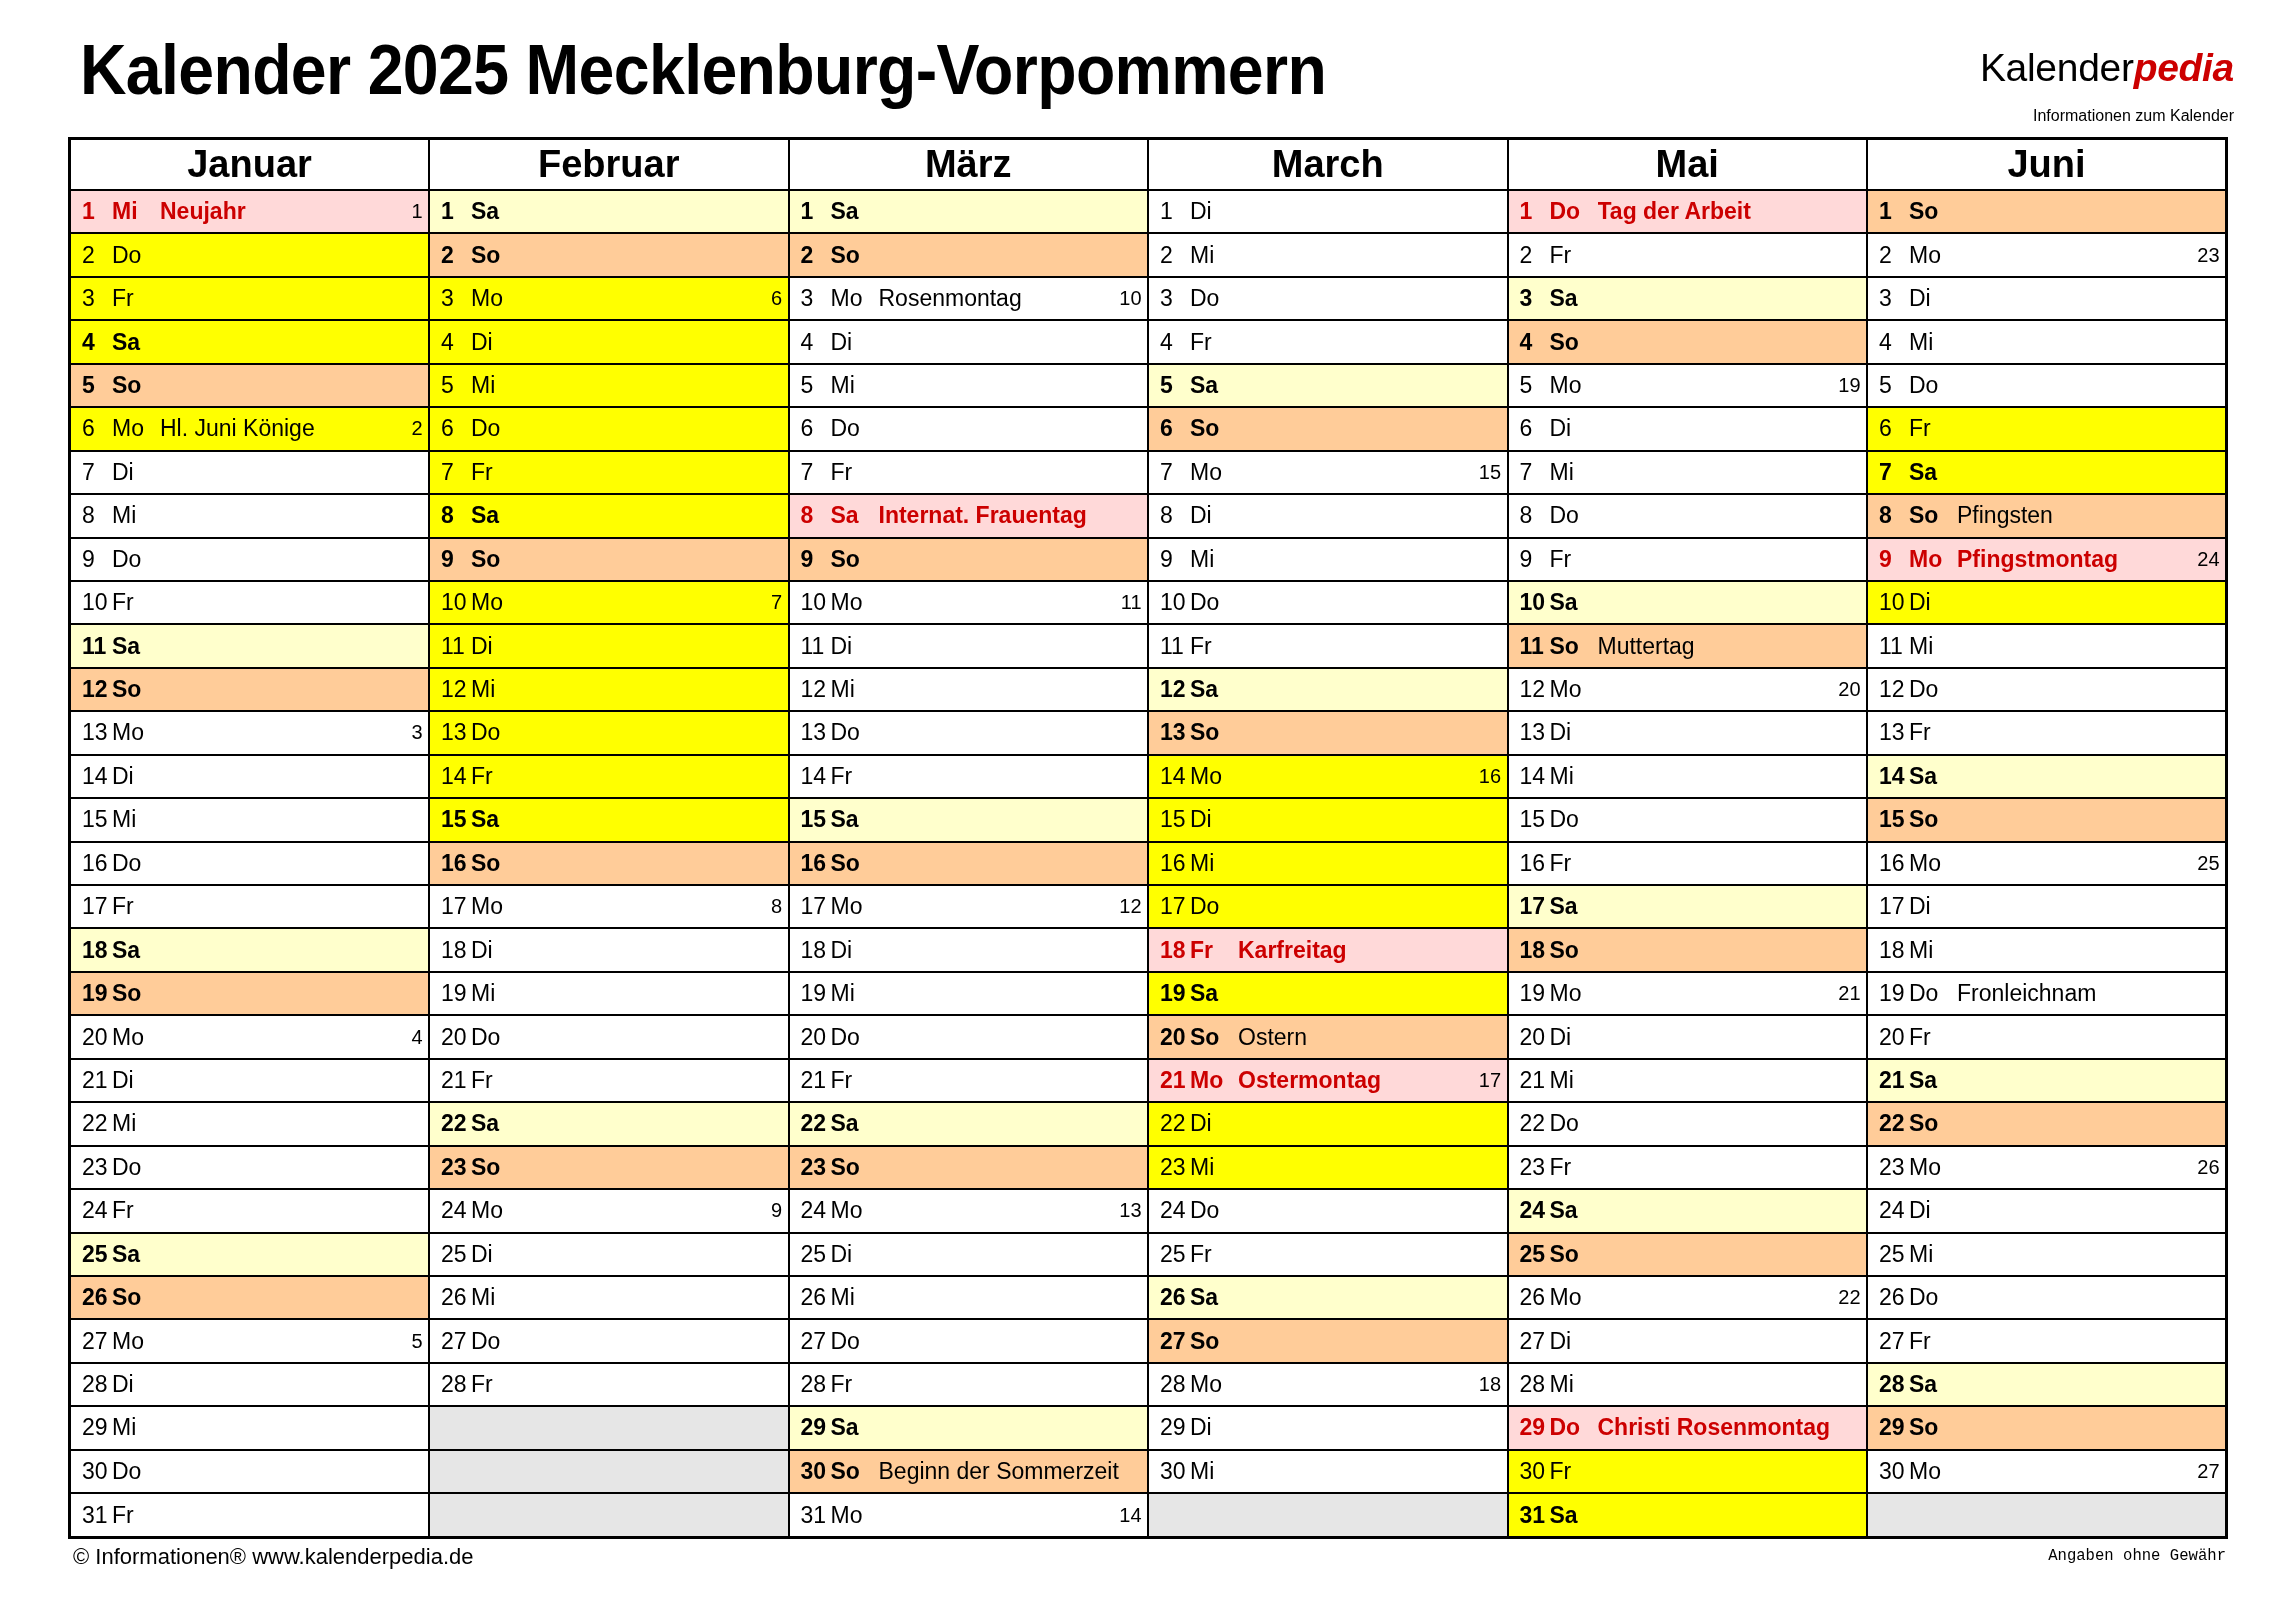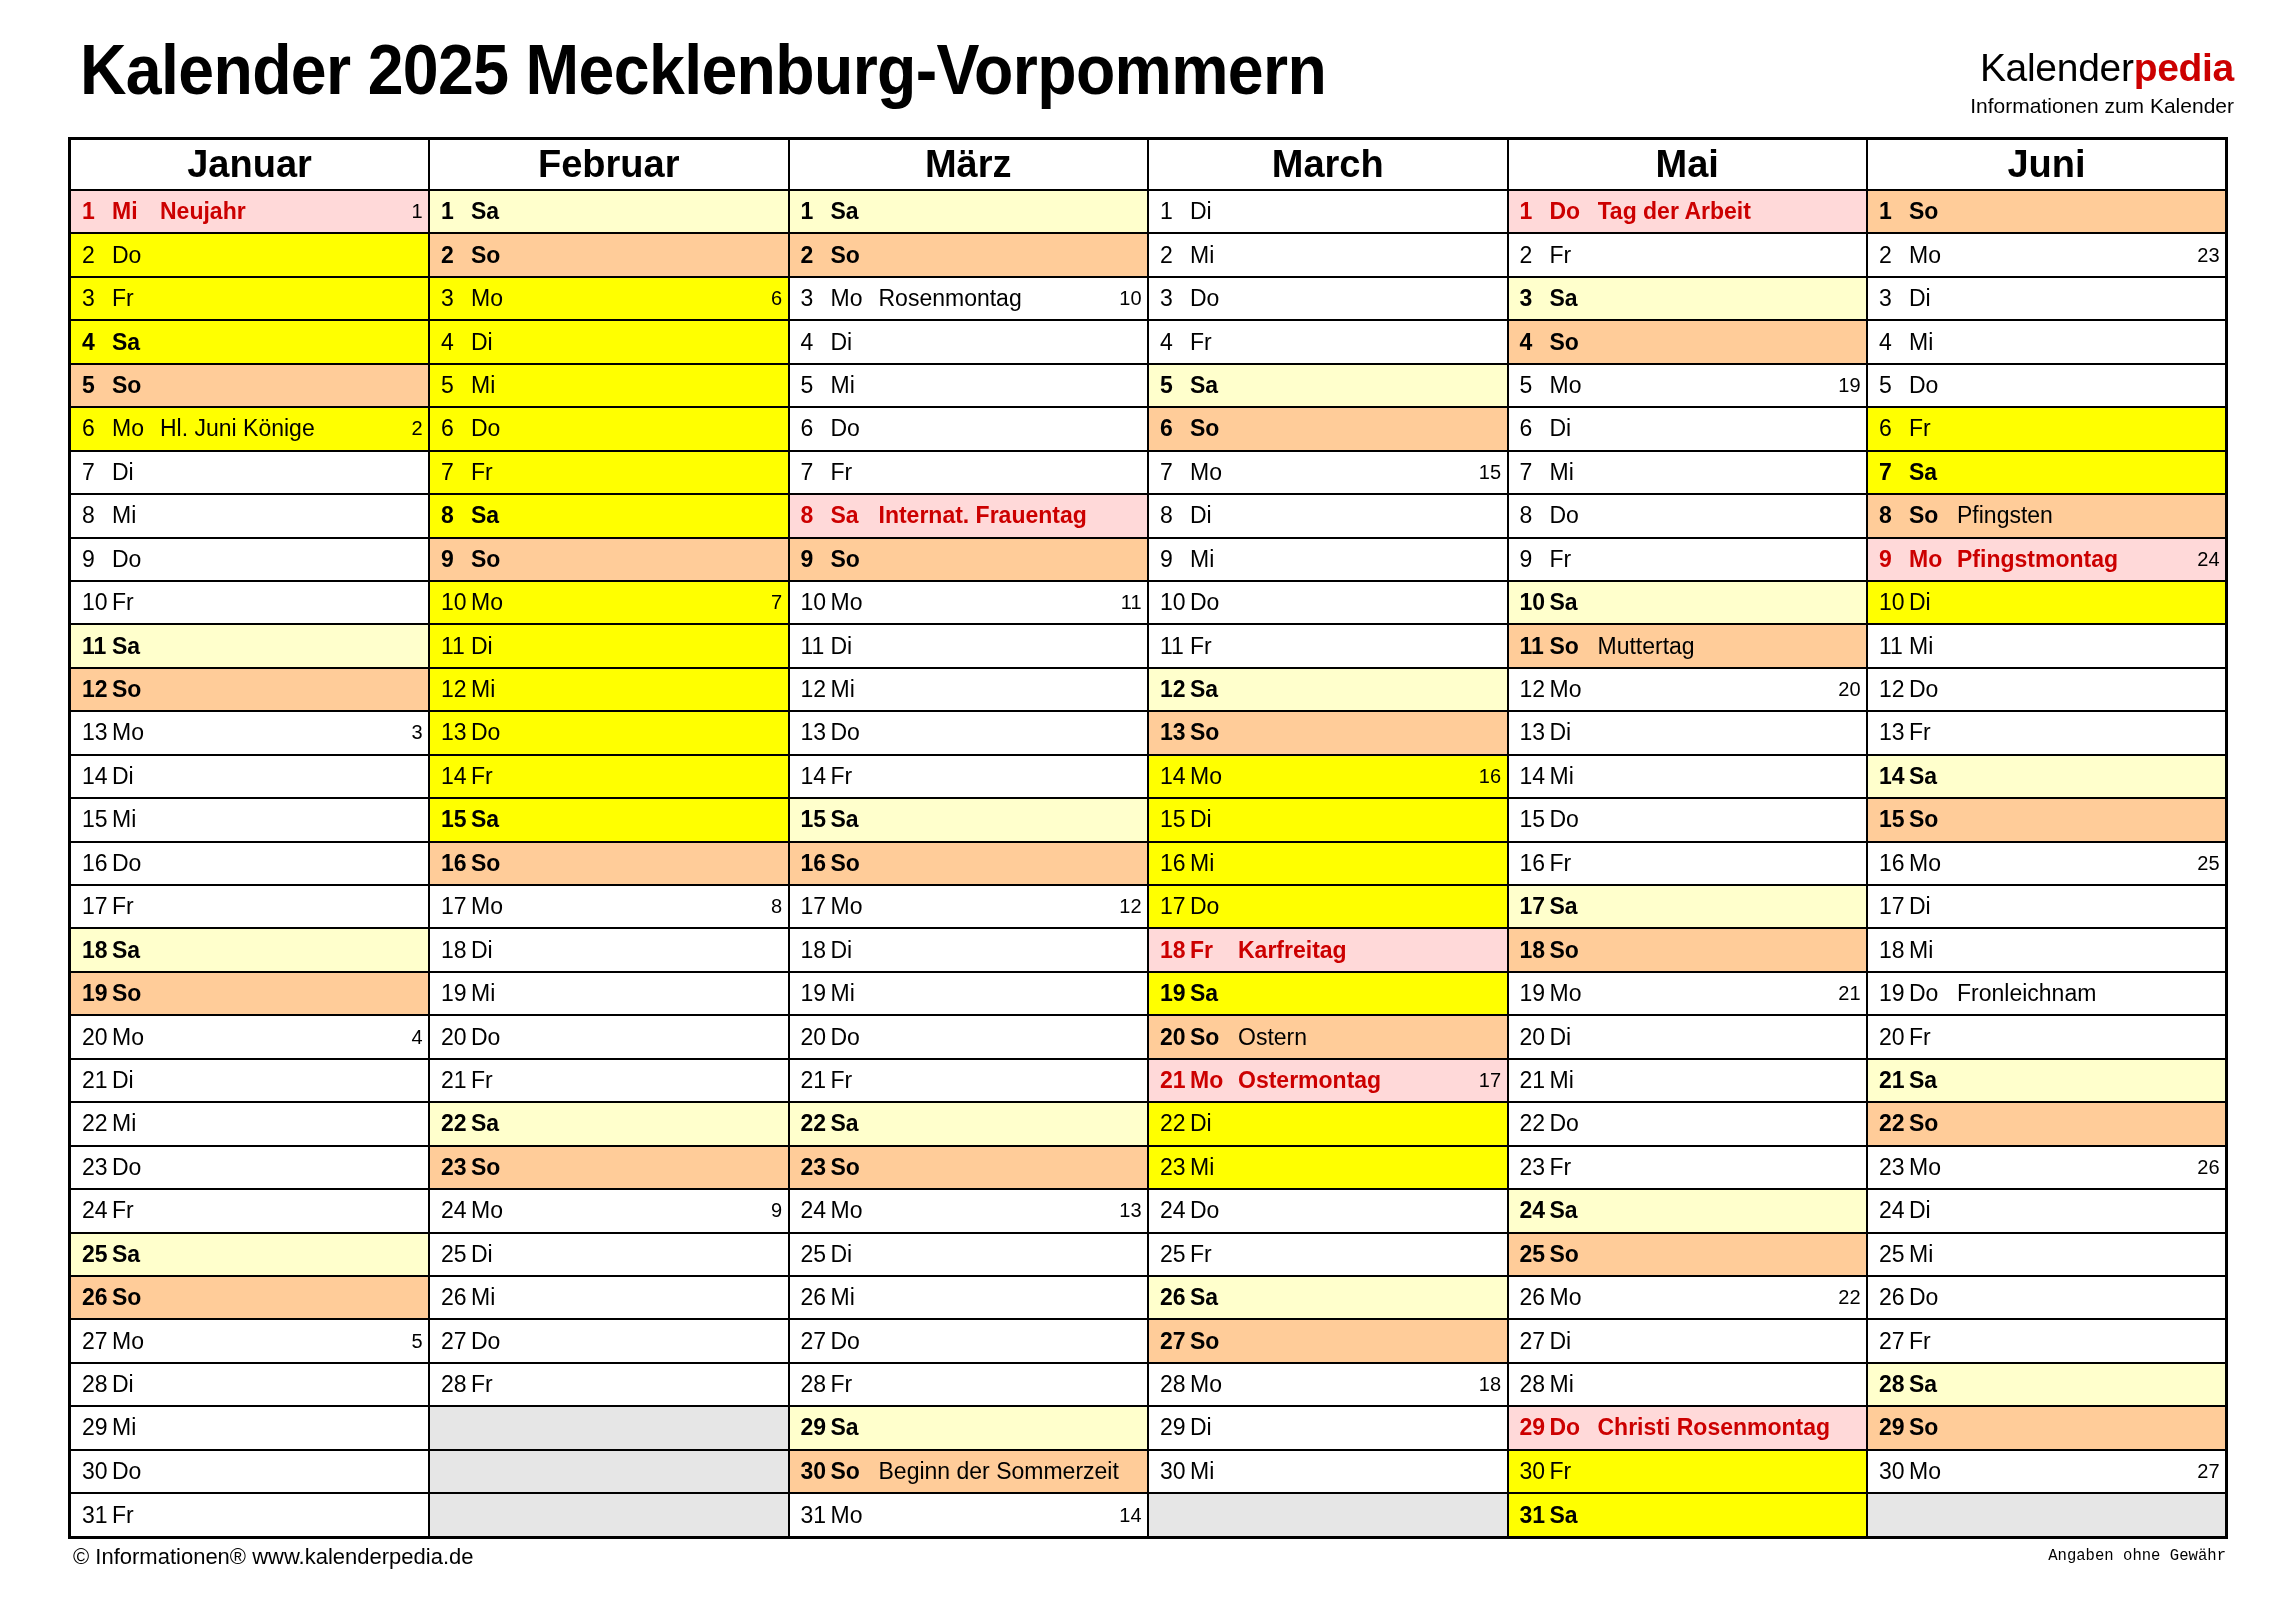--- a/index.html
+++ b/index.html
@@ -2,22 +2,22 @@
 <html style="font-size:11px"><head>
 <meta charset="utf-8">
 <style>
   html, body { margin: 0; padding: 0; background: #ffffff; }
   body { width: 2295px; height: 1617px; position: relative; overflow: hidden;
          font-family: "Liberation Sans", "DejaVu Sans", sans-serif; color: #000; }
   .title { position: absolute; left: 80px; top: 35px; font-size: 70px; font-weight: bold;
            letter-spacing: -0.7px; line-height: 1; white-space: nowrap; transform: scaleX(0.92); transform-origin: left top; }
   .logo { position: absolute; right: 61px; top: 48px; text-align: right; }
   .logo-main { font-size: 39px; line-height: 1; letter-spacing: -0.3px; }
-  .logo-main .pedia { color: #cc0000; font-weight: bold; }
-  .logo-sub { font-size: 21px; line-height: 1.15; margin-top: 7px; }
+  .logo-main .pedia { color: #cc0000; font-weight: bold; font-style: italic; }
+  .logo-sub { font-size: 16px; line-height: 1.15; margin-top: 20px; }
   table.cal { position: absolute; left: 68px; top: 137px; width: 2160px; height: 1402px;
               border-collapse: collapse; table-layout: fixed; border: 3.4px solid #000; }
   table.cal th { height: 49px; font-size: 38px; font-weight: bold; text-align: center;
                  border: 2.7px solid #000; padding: 0; background: #fff; }
   table.cal td { height: 41px; border-left: 2.7px solid #000; border-right: 2.7px solid #000;
                  border-top: 2.7px solid #000; border-bottom: 2.7px solid #000;
                  padding: 0 5.4px 0 11px; font-size: 23px; white-space: nowrap; position: relative; }
   .cell { display: flex; align-items: center; height: 100%; }
   .d { display: inline-block; min-width: 30px; }
   .w { display: inline-block; min-width: 48px; }

